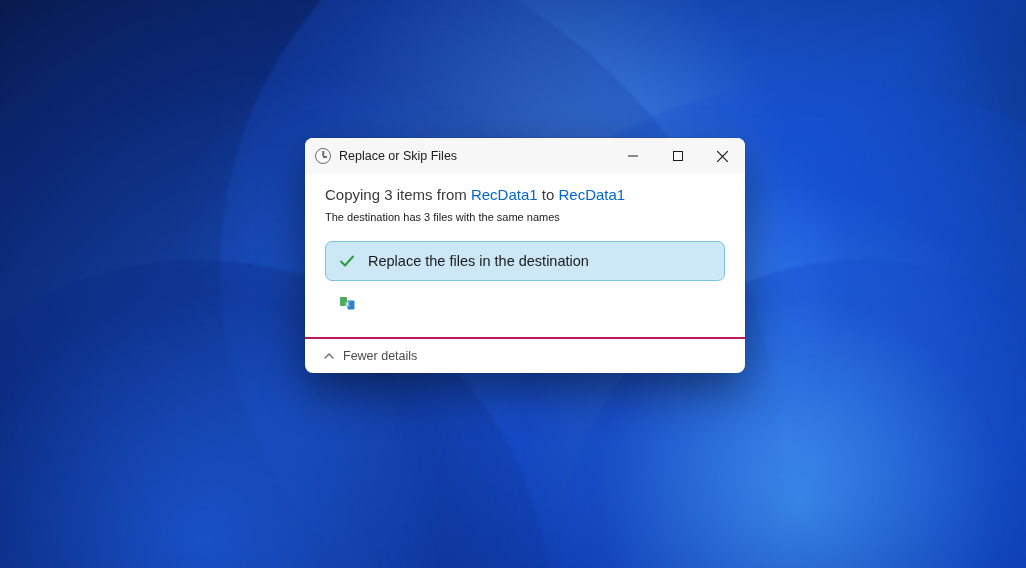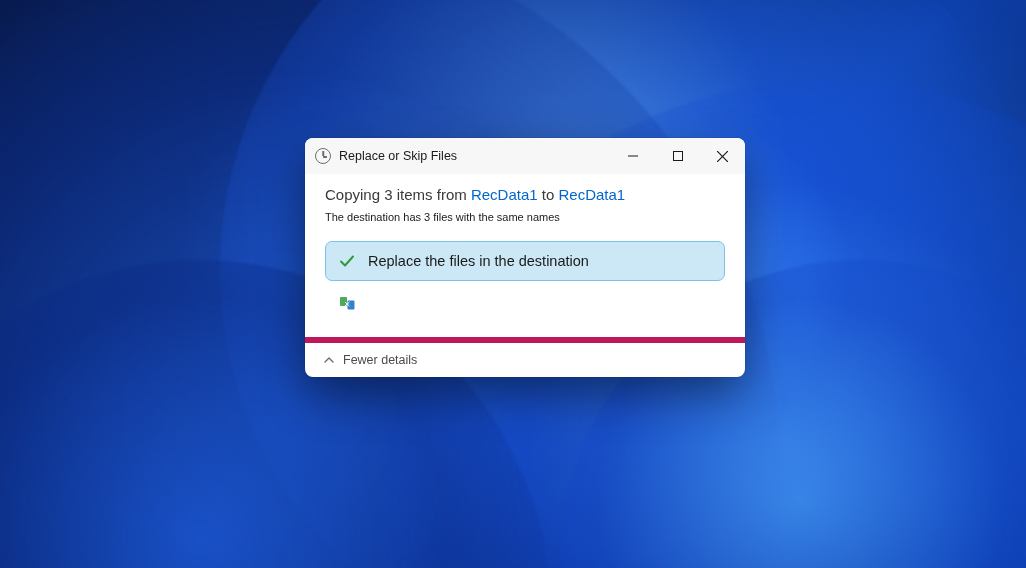--- a/index.html
+++ b/index.html
@@ -124,21 +124,21 @@
       flex-shrink: 0;
       display: flex;
       align-items: center;
       justify-content: center;
     }
     .opt-label {
       font-size: 14.5px;
       color: #1a1a1a;
     }
     .footer {
-      border-top: 6px solid #be185d;
+      border-top: 2px solid #be185d;
       padding: 10px 18px;
       display: flex;
       align-items: center;
       gap: 8px;
     }
     .chev {
       width: 12px;
       height: 12px;
       display: flex;
       align-items: center;

